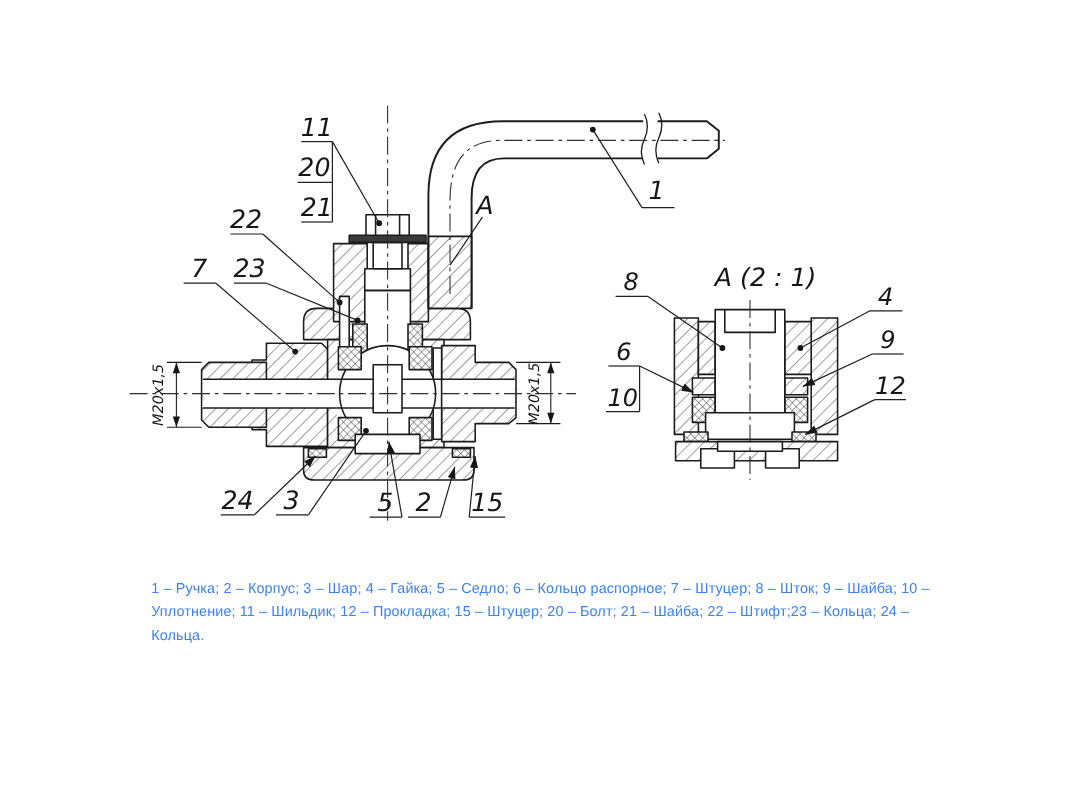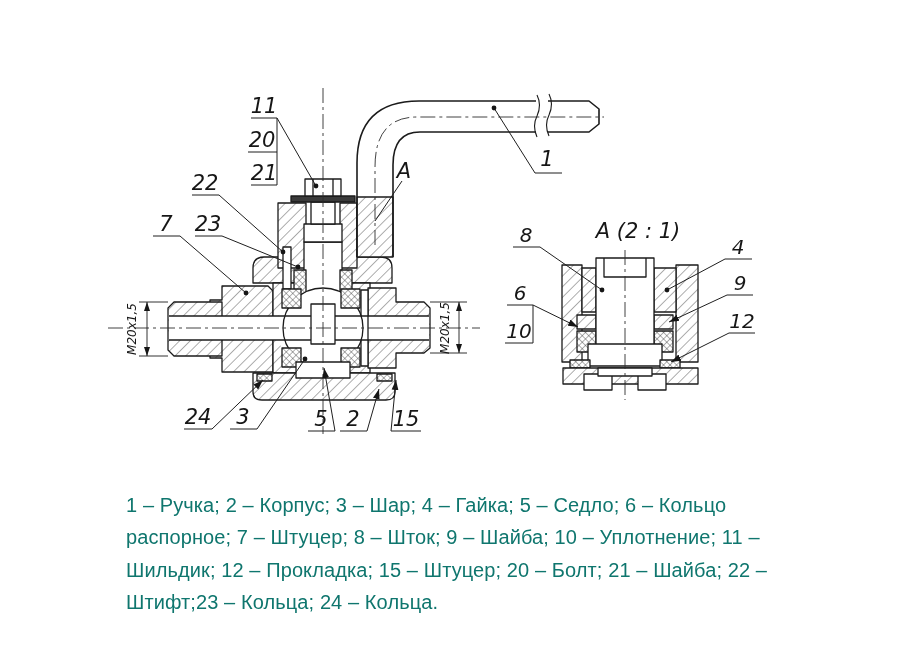--- a/index.html
+++ b/index.html
@@ -4,21 +4,21 @@
 <style>
   html,body{margin:0;padding:0;background:#e8e8e8;}
   .page{position:relative;width:900px;height:657px;background:#ffffff;overflow:hidden;
         font-family:"Liberation Sans",sans-serif;}
   svg{position:absolute;left:0;top:0;}
   .callout{font-family:"DejaVu Sans",sans-serif;font-style:italic;font-size:21px;fill:#161616;}
   .callout-sm{font-family:"DejaVu Sans",sans-serif;font-style:italic;font-size:20px;fill:#161616;}
   .dimtext{font-family:"DejaVu Sans",sans-serif;font-style:italic;font-size:12px;fill:#161616;}
   .dettitle{font-family:"DejaVu Sans",sans-serif;font-style:italic;font-size:21px;fill:#161616;}
   .legend{position:absolute;left:126px;top:469px;width:676px;
-          font-size:20px;line-height:1.62;color:#0f766e;letter-spacing:0.1px;}
+          font-size:12px;line-height:1.62;color:#3b82f6;letter-spacing:0.1px;}
 </style>
 </head>
 <body>
 
 <div class="page">
 <svg width="900" height="657" viewBox="0 0 900 657">
   <defs>
     <pattern id="h45" patternUnits="userSpaceOnUse" width="7.5" height="7.5" patternTransform="rotate(45)">
       <rect width="7.5" height="7.5" fill="#ffffff"></rect>
       <line x1="0" y1="0" x2="0" y2="7.5" stroke="#4a4a4a" stroke-width="0.9"></line>

